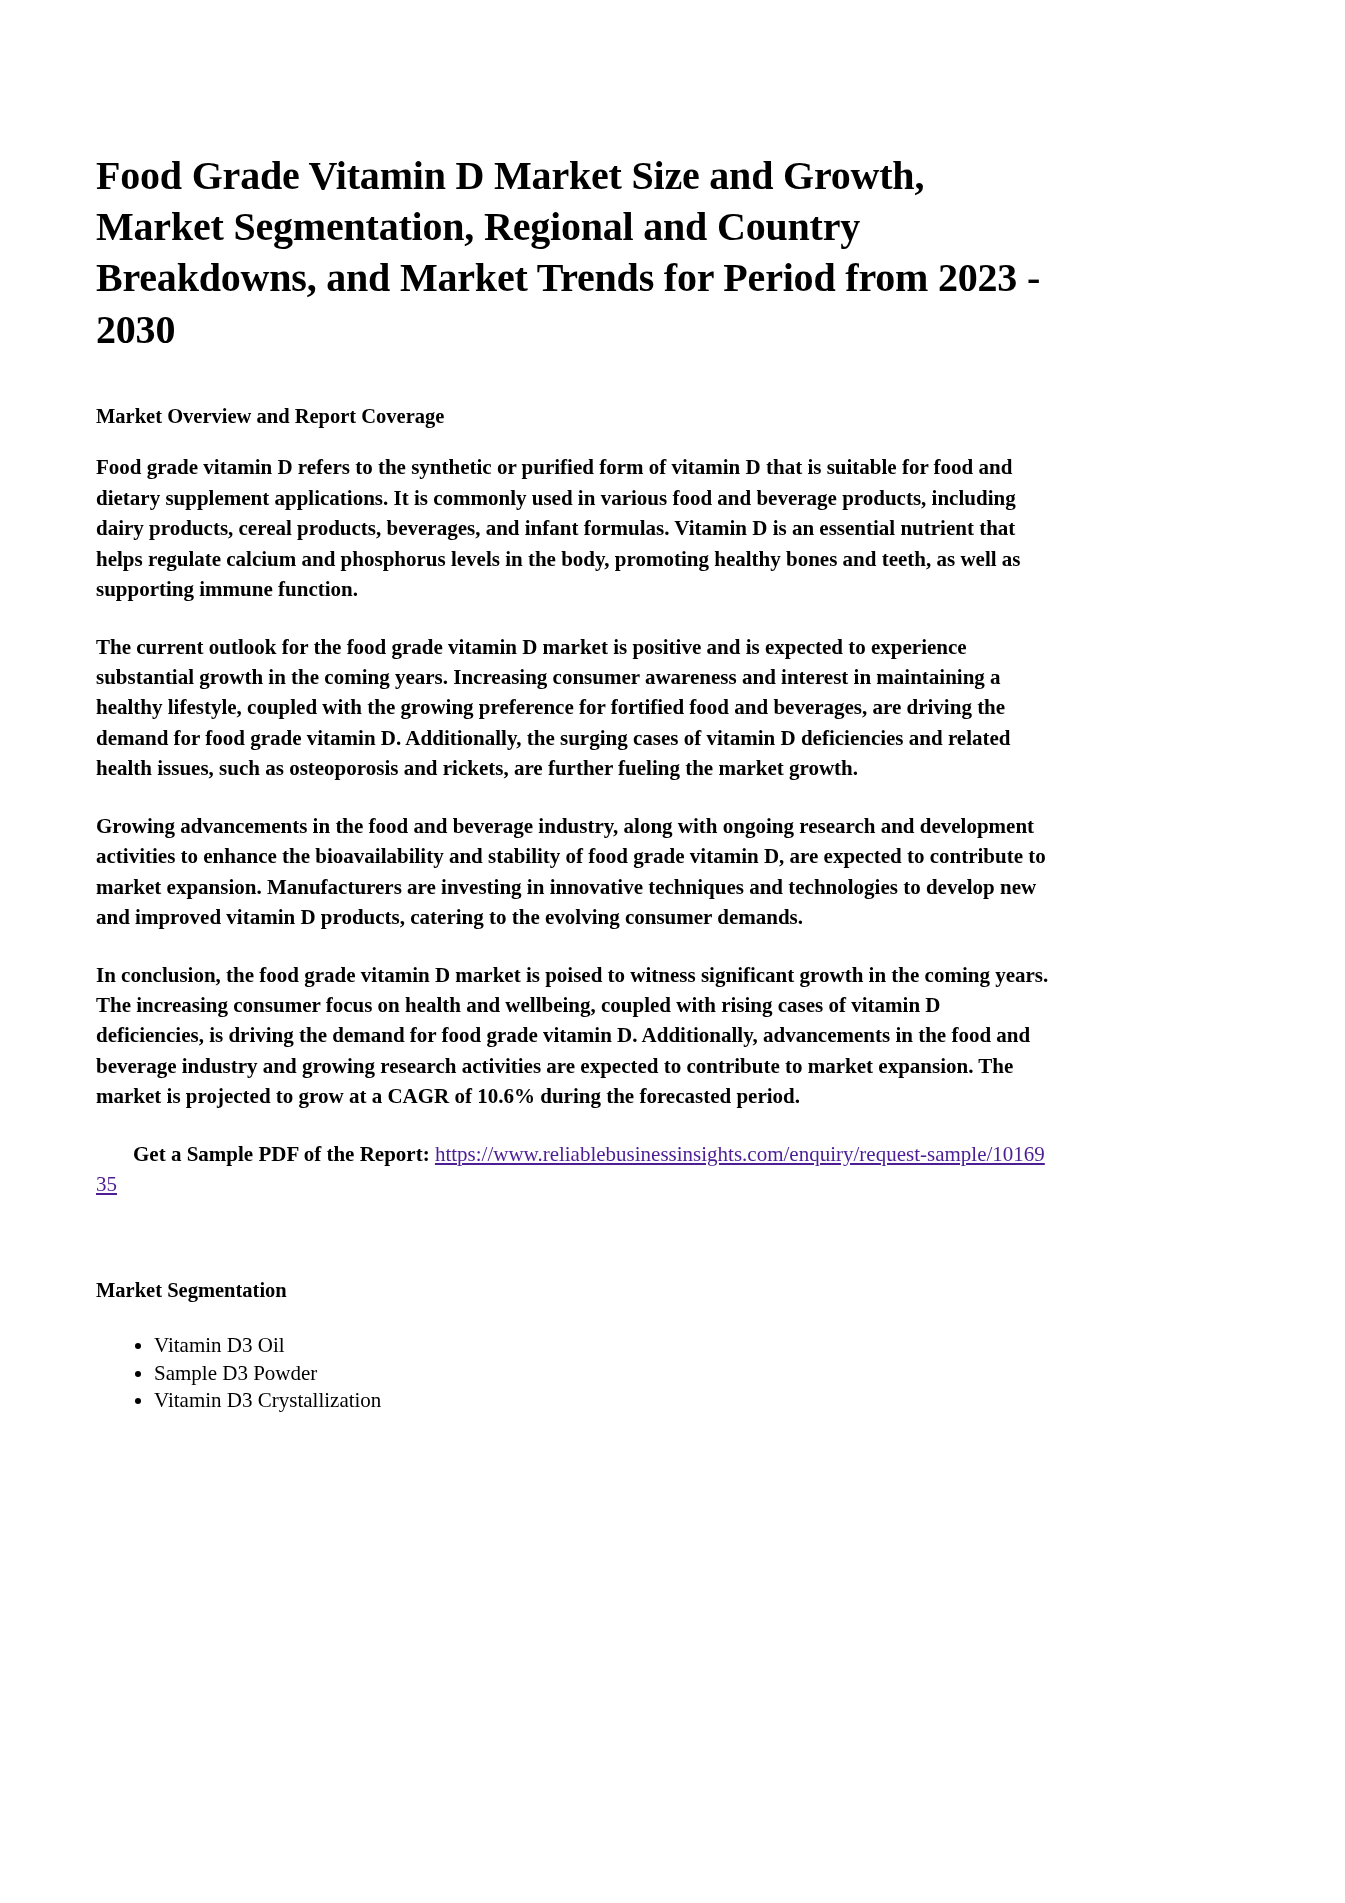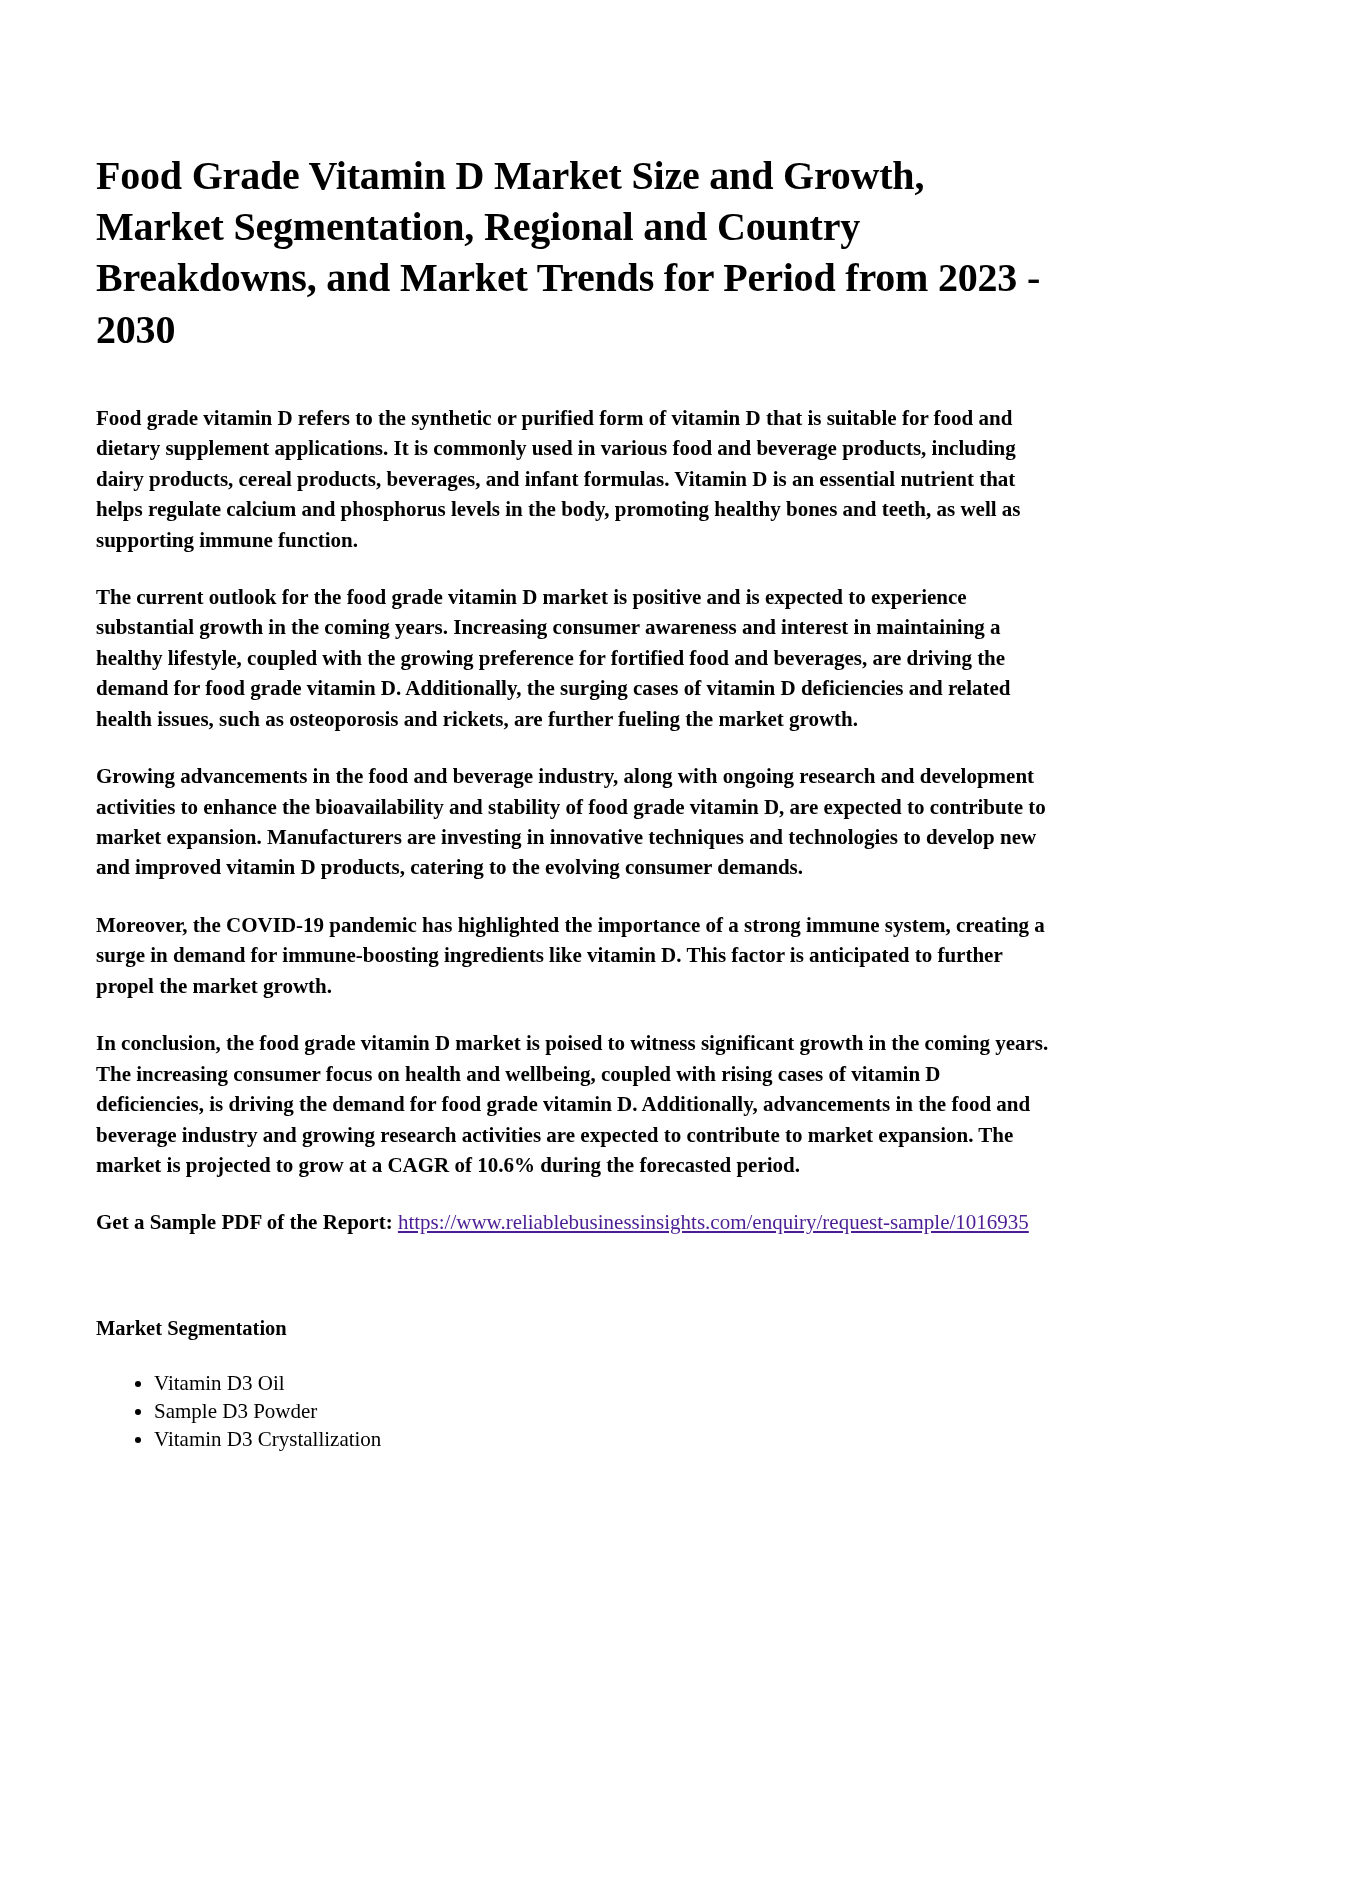--- a/index.html
+++ b/index.html
@@ -40,20 +40,21 @@
     text-align: left;
     font-weight: bold;
   }
   .sample-line {
     font-size: 21px;
     line-height: 1.45;
     margin: 0 0 27px 0;
   }
   .sample-label {
     font-weight: bold;
+    margin-left: 37px;
   }
   a.report-link {
     color: #4c1d95;
     text-decoration: underline;
     word-break: break-all;
   }
   .spacer {
     height: 52px;
   }
   .seg-heading {
@@ -77,25 +78,25 @@
     margin: 0;
   }
 </style>
 </head>
 <body>
 
 <div class="page">
 
   <h1 class="doc-title">Food Grade Vitamin D Market Size and Growth, Market Segmentation, Regional and Country Breakdowns, and Market Trends for Period from 2023 - 2030</h1>
 
+  <h2 class="section-heading">Market Overview and Report Coverage</h2>
 
   <p class="body-text">Food grade vitamin D refers to the synthetic or purified form of vitamin D that is suitable for food and dietary supplement applications. It is commonly used in various food and beverage products, including dairy products, cereal products, beverages, and infant formulas. Vitamin D is an essential nutrient that helps regulate calcium and phosphorus levels in the body, promoting healthy bones and teeth, as well as supporting immune function.</p>
   <p class="body-text">The current outlook for the food grade vitamin D market is positive and is expected to experience substantial growth in the coming years. Increasing consumer awareness and interest in maintaining a healthy lifestyle, coupled with the growing preference for fortified food and beverages, are driving the demand for food grade vitamin D. Additionally, the surging cases of vitamin D deficiencies and related health issues, such as osteoporosis and rickets, are further fueling the market growth.</p>
   <p class="body-text">Growing advancements in the food and beverage industry, along with ongoing research and development activities to enhance the bioavailability and stability of food grade vitamin D, are expected to contribute to market expansion. Manufacturers are investing in innovative techniques and technologies to develop new and improved vitamin D products, catering to the evolving consumer demands.</p>
-  <p class="body-text">Moreover, the COVID-19 pandemic has highlighted the importance of a strong immune system, creating a surge in demand for immune-boosting ingredients like vitamin D. This factor is anticipated to further propel the market growth.</p>
   <p class="body-text">In conclusion, the food grade vitamin D market is poised to witness significant growth in the coming years. The increasing consumer focus on health and wellbeing, coupled with rising cases of vitamin D deficiencies, is driving the demand for food grade vitamin D. Additionally, advancements in the food and beverage industry and growing research activities are expected to contribute to market expansion. The market is projected to grow at a CAGR of 10.6% during the forecasted period.</p>
 
   <p class="sample-line"><span class="sample-label">Get a Sample PDF of the Report:</span> <a class="report-link" href="#">https://www.reliablebusinessinsights.com/enquiry/request-sample/1016935</a></p>
 
   <div class="spacer"></div>
 
   <h2 class="seg-heading">Market Segmentation</h2>
 
 
   <ul class="seg-list">

